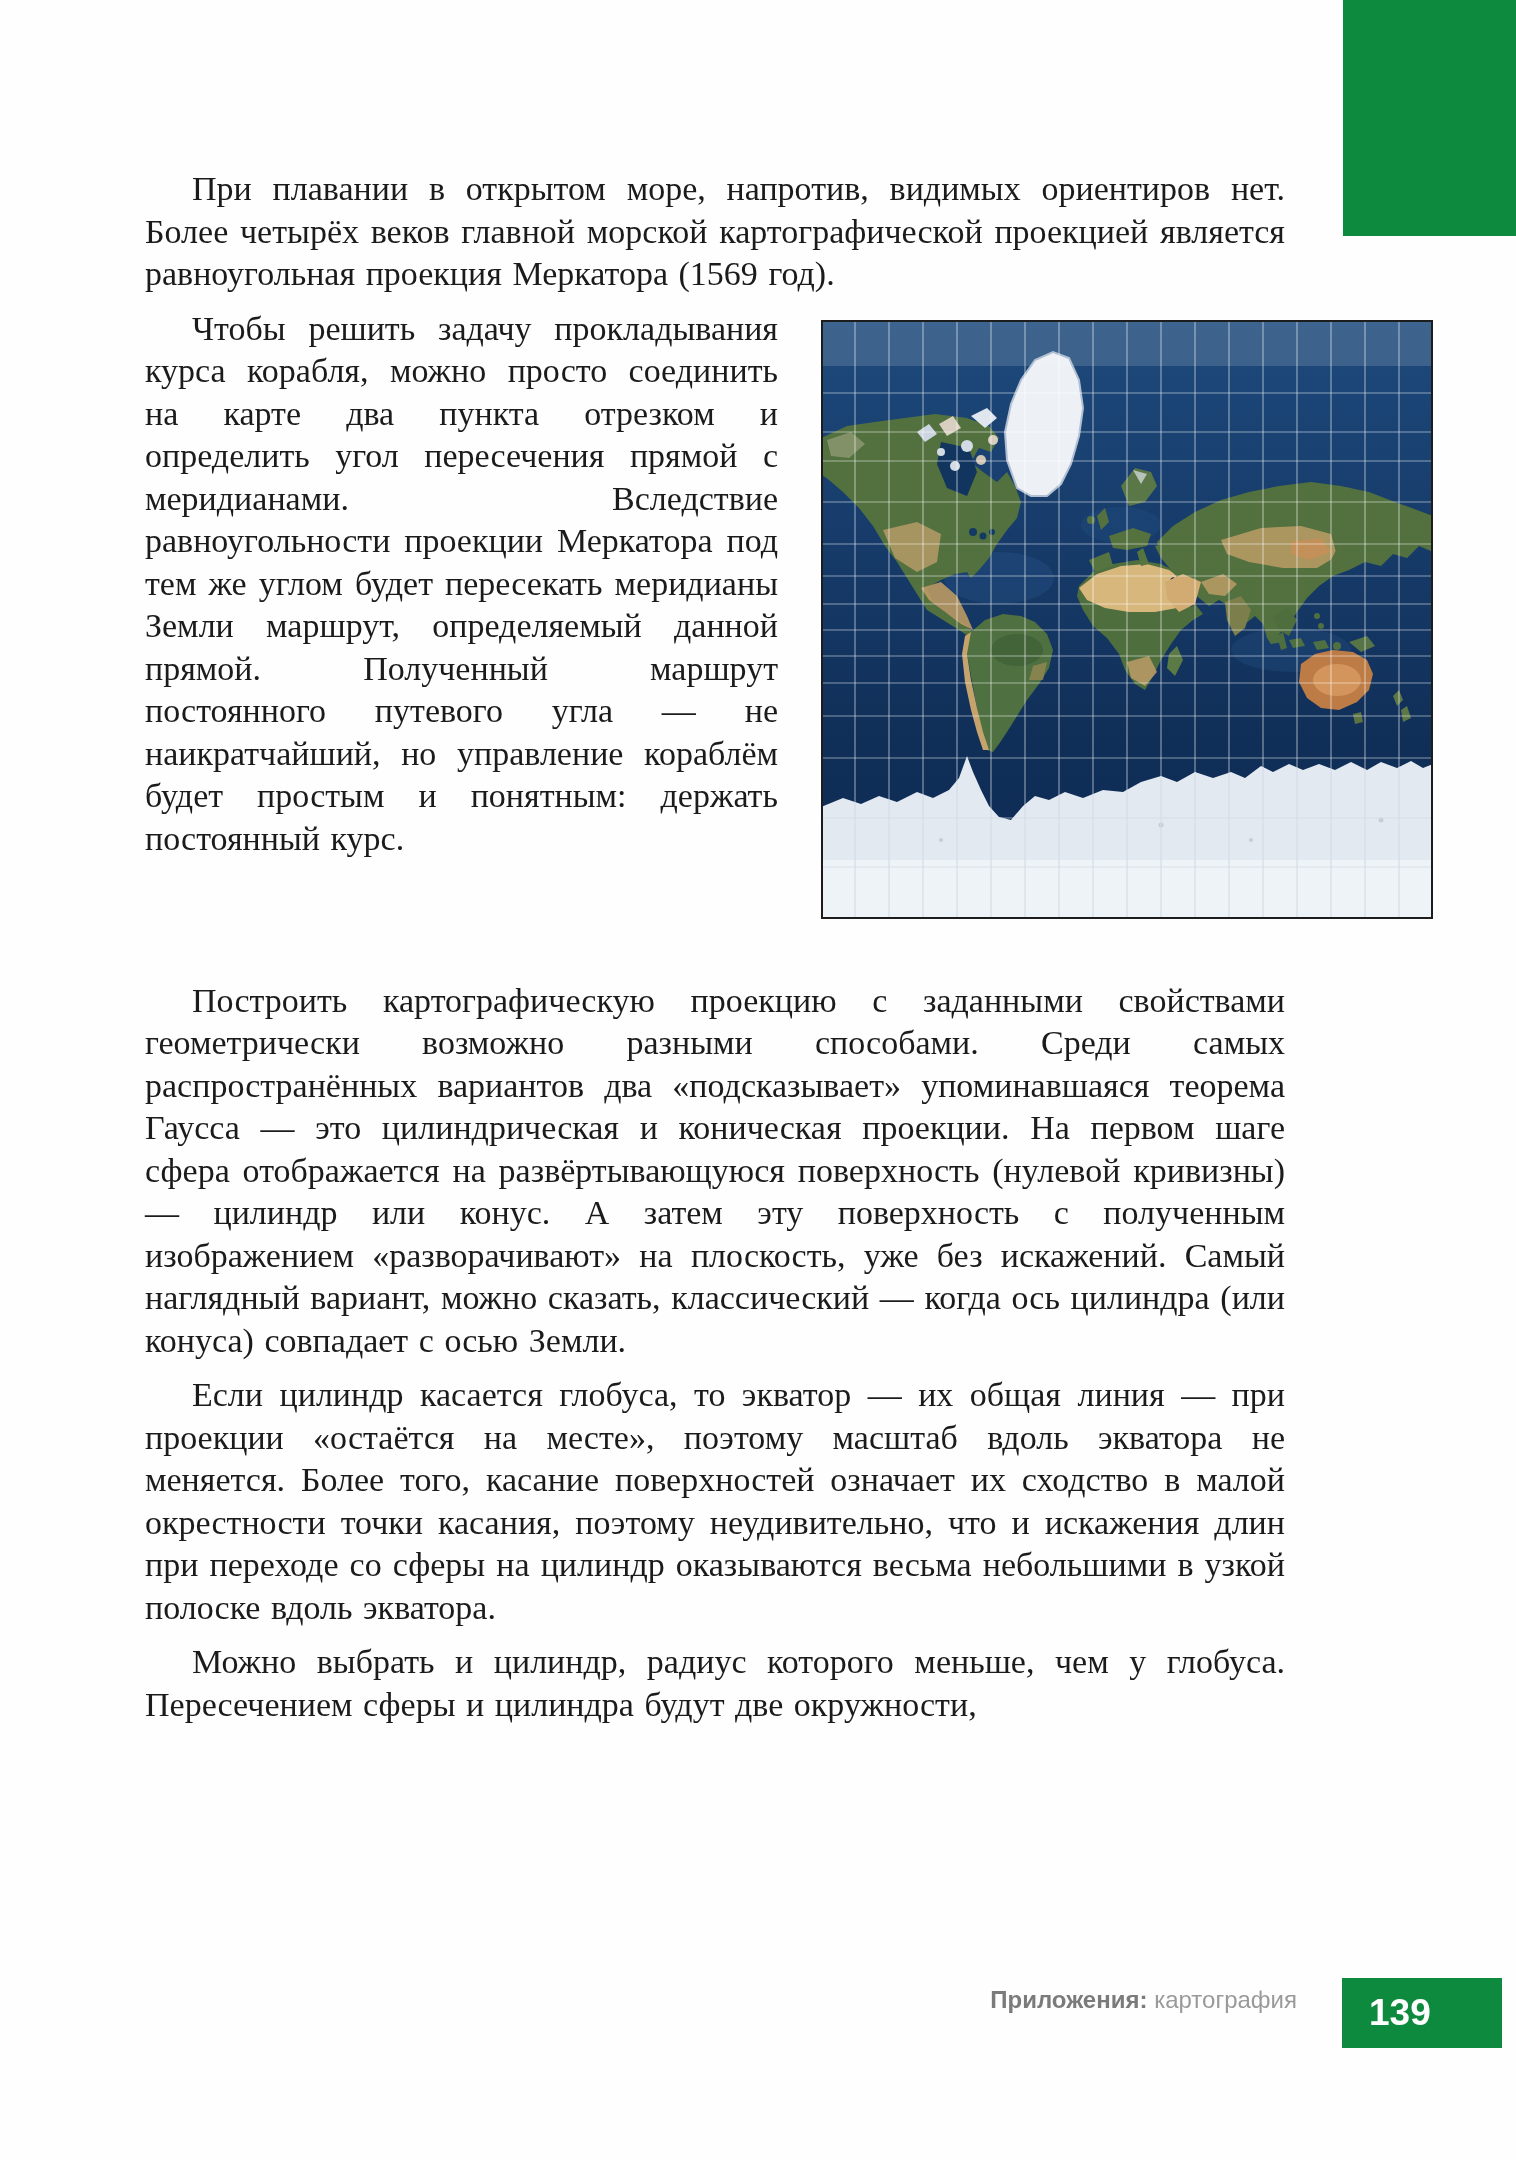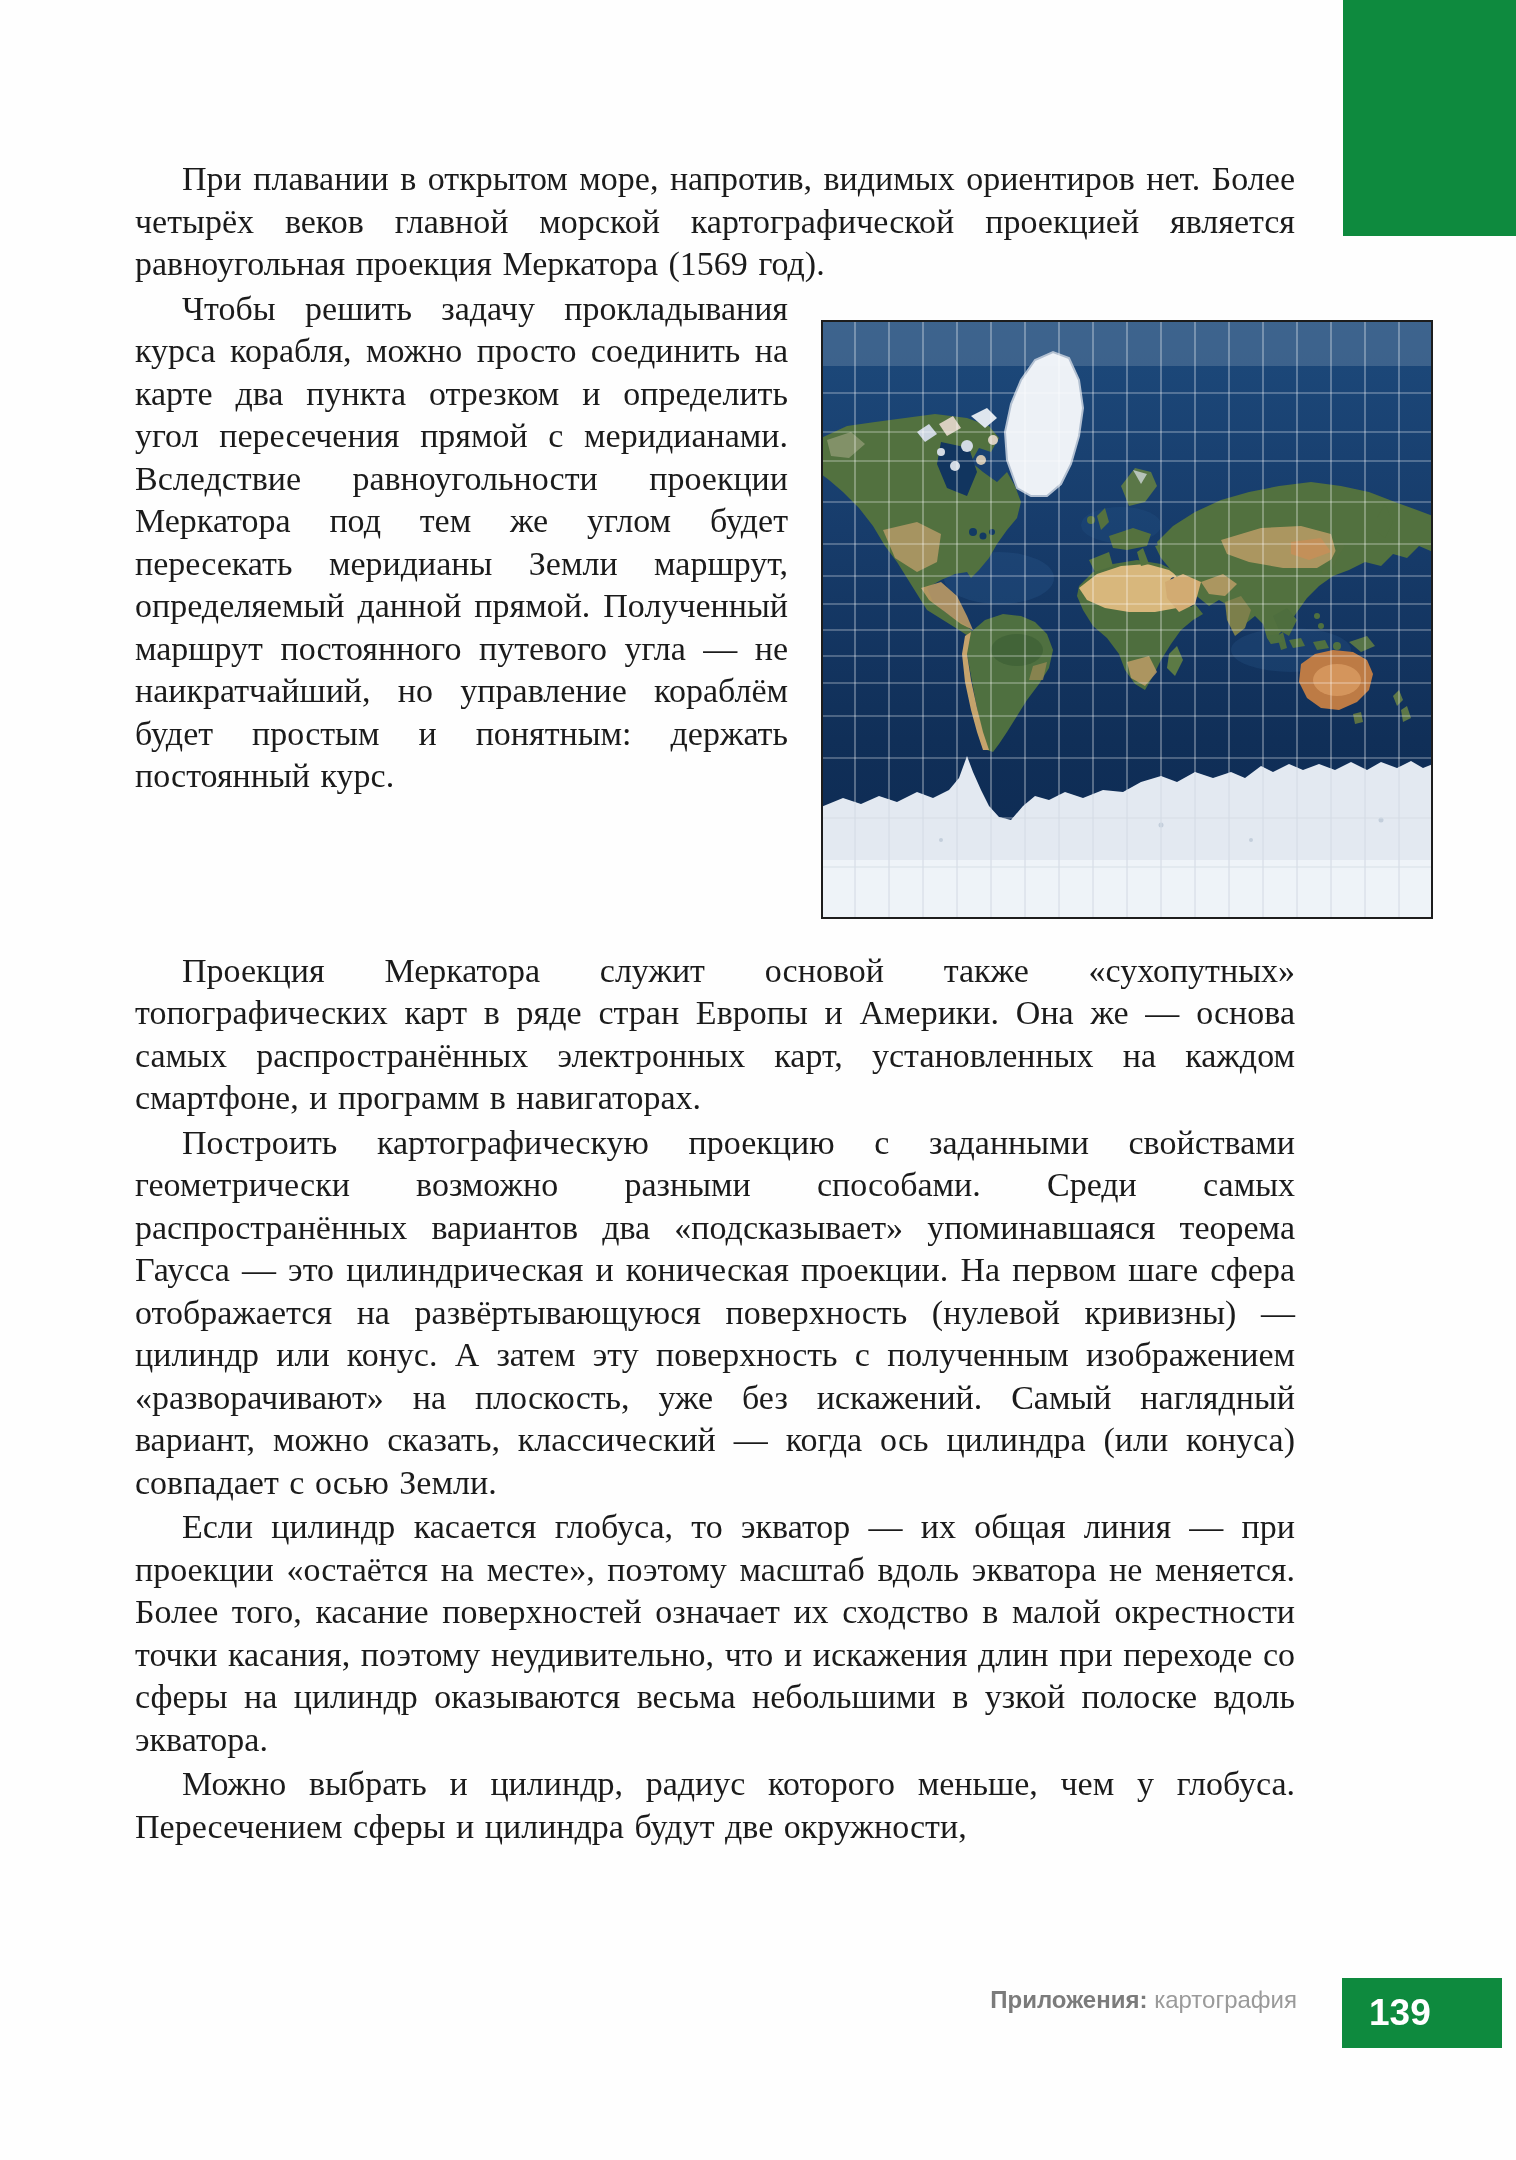--- a/index.html
+++ b/index.html
@@ -14,21 +14,21 @@
   
   .green-tab{
     position:absolute;left:1343px;top:0;width:173px;height:236px;
     background:var(--green,#0e8a3e);
   }
   
   .content{
     position:absolute;left:133px;top:156px;width:1164px;
   }
   .para{
-    margin:2px;
+    margin:12px;
     font-size:34px;line-height:42.5px;
     text-align:justify;
     word-spacing:.06em;
     hyphens:auto;
   }
   .indent{text-indent:47px;}
   .wrap-row{min-height:660px;}
   .narrow{width:657px;}
   
   .map-fig{
@@ -62,21 +62,20 @@
 
   <main class="content">
     <p class="para indent">При плавании в открытом море, напротив, видимых ориентиров нет. Более четырёх веков главной морской картографической проекцией является равноугольная проекция Меркатора (1569 год).</p>
 
     <div class="wrap-row">
       <div class="narrow">
         <p class="para indent">Чтобы решить задачу прокладывания курса корабля, можно просто соединить на карте два пункта отрезком и определить угол пересечения прямой с меридианами. Вследствие равноугольности проекции Меркатора под тем же углом будет пересекать меридианы Земли маршрут, определяемый данной прямой. Полученный маршрут постоянного путевого угла — не наикратчайший, но управление кораблём будет простым и понятным: держать постоянный курс.</p>
       </div>
     </div>
 
-    <p class="para indent">Проекция Меркатора служит основой также «сухопутных» топографических карт в ряде стран Европы и Америки. Она же — основа самых распространённых электронных карт, установленных на каждом смартфоне, и программ в навигаторах.</p>
     <p class="para indent">Построить картографическую проекцию с заданными свойствами геометрически возможно разными способами. Среди самых распространённых вариантов два «подсказывает» упоминавшаяся теорема Гаусса — это цилиндрическая и коническая проекции. На первом шаге сфера отображается на развёртывающуюся поверхность (нулевой кривизны) — цилиндр или конус. А затем эту поверхность с полученным изображением «разворачивают» на плоскость, уже без искажений. Самый наглядный вариант, можно сказать, классический — когда ось цилиндра (или конуса) совпадает с осью Земли.</p>
     <p class="para indent">Если цилиндр касается глобуса, то экватор — их общая линия — при проекции «остаётся на месте», поэтому масштаб вдоль экватора не меняется. Более того, касание поверхностей означает их сходство в малой окрестности точки касания, поэтому неудивительно, что и искажения длин при переходе со сферы на цилиндр оказываются весьма небольшими в узкой полоске вдоль экватора.</p>
     <p class="para indent">Можно выбрать и цилиндр, радиус которого меньше, чем у глобуса. Пересечением сферы и цилиндра будут две окружности,</p>
   </main>
 
   <figure class="map-fig" aria-label="Карта мира в проекции Меркатора">
     <svg viewBox="0 0 612 599" xmlns="http://www.w3.org/2000/svg">
       <defs>
         <linearGradient id="oc" x1="0" y1="0" x2="0" y2="1">
           <stop offset="0" stop-color="#1d4a7c"></stop>

